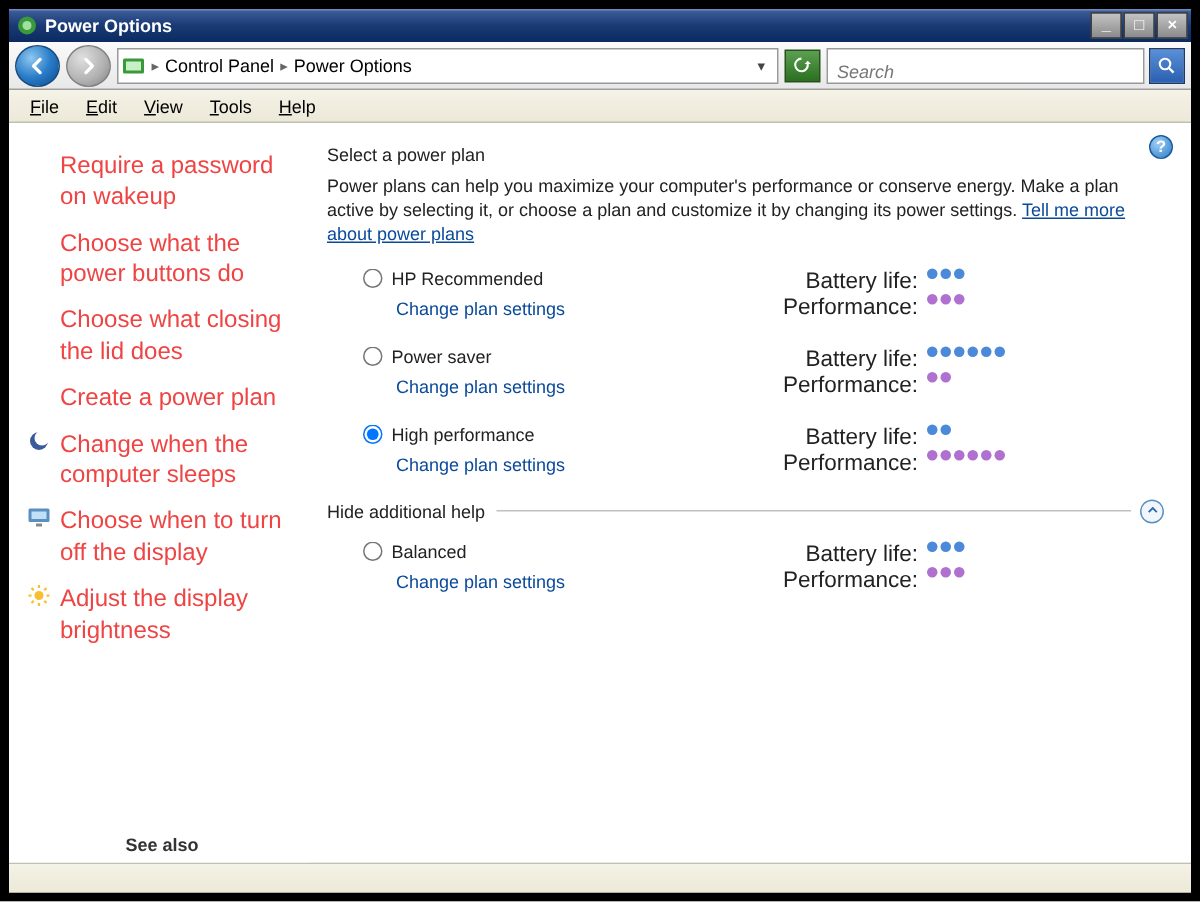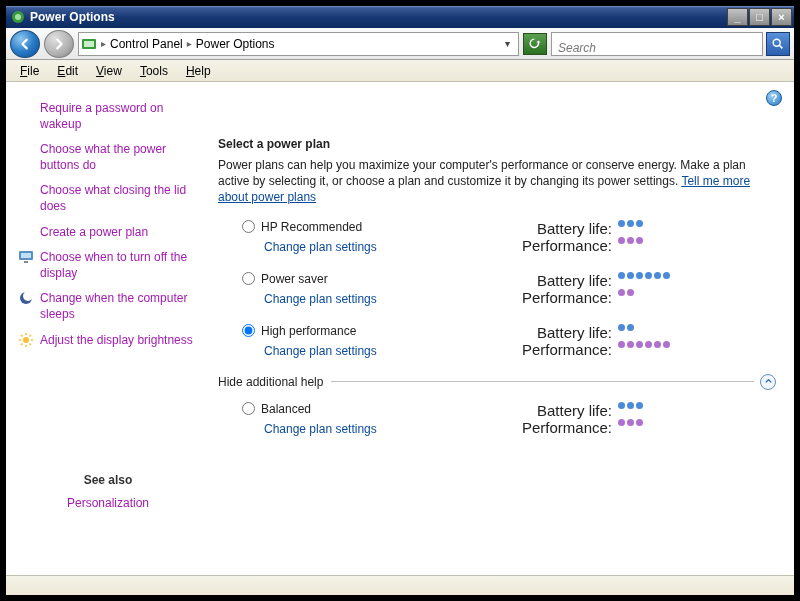--- a/index.html
+++ b/index.html
@@ -117,23 +117,23 @@
   position: relative;
   overflow: hidden;
 }
 .sidebar {
   width: 200px;
   padding: 14px 8px 8px 12px;
   background: #fff;
 }
 .sidebar a {
   display: block;
-  color: #a21caf;
+  color: #ef4444;
   text-decoration: none;
-  font-size: 12px;
+  font-size: 16px;
   padding: 5px 0 5px 22px;
   line-height: 1.3;
   position: relative;
 }
 .sidebar a .sicn {
   position: absolute; left: 0; top: 4px;
   width: 16px; height: 16px;
   display:inline-flex; align-items:center; justify-content:center;
 }
 .sidebar .seealso { margin-top: 120px; text-align: center; }
@@ -147,21 +147,21 @@
   color: #222;
 }
 .help-icon {
   position: absolute; right: 12px; top: 8px;
   width: 16px; height: 16px; border-radius: 50%;
   background: radial-gradient(circle at 35% 30%, #a0d0f8, #2a7cc8);
   color:#fff; font-weight:bold; font-size:11px;
   display:inline-flex; align-items:center; justify-content:center;
   border:1px solid #1a5a9a;
 }
-.main h3 { font-size: 12px; font-weight: bold; margin-bottom: 6px; margin-top: 41px; }
+.main h3 { font-size: 12px; font-weight: normal; margin-bottom: 6px; }
 .main p { font-size: 12px; line-height: 1.35; margin-bottom: 12px; }
 .main p a { color:#0a4a9a; text-decoration: underline; }
 .fieldset-label {
   display: flex; align-items: center;
   font-size: 12px; color: #222;
   margin: 6px 0 10px 0;
 }
 .fieldset-label .line { flex:1; height:1px; background:#c0c0c0; margin-left: 8px; }
 .fieldset-label .expbtn {
   width:16px;height:16px;border-radius:50%;
@@ -271,35 +271,35 @@
   <div class="content">
 
     <div class="sidebar">
       <a href="#"><span>Require a password on wakeup</span></a>
       <a href="#"><span>Choose what the power buttons do</span></a>
       <a href="#"><span>Choose what closing the lid does</span></a>
       <a href="#"><span>Create a power plan</span></a>
       <a href="#">
         <span class="sicn">
             <svg viewBox="0 0 16 16">
+              <circle cx="8" cy="8" r="6" fill="#3a5a9a"></circle>
+              <circle cx="10" cy="6" r="5" fill="#fff"></circle>
+            </svg>
+          </span>
+        <span>Change when the computer sleeps</span>
+      </a>
+      <a href="#">
+        <span class="sicn">
+            <svg viewBox="0 0 16 16">
               <rect x="1" y="2" width="14" height="9" rx="1" fill="#5a90c0"></rect>
               <rect x="3" y="4" width="10" height="5" fill="#c0e0f8"></rect>
               <rect x="6" y="12" width="4" height="2" fill="#888"></rect>
             </svg>
           </span>
         <span>Choose when to turn off the display</span>
-      </a>
-      <a href="#">
-        <span class="sicn">
-            <svg viewBox="0 0 16 16">
-              <circle cx="8" cy="8" r="6" fill="#3a5a9a"></circle>
-              <circle cx="10" cy="6" r="5" fill="#fff"></circle>
-            </svg>
-          </span>
-        <span>Change when the computer sleeps</span>
       </a>
       <a href="#">
         <span class="sicn">
             <svg viewBox="0 0 16 16">
               <circle cx="8" cy="8" r="3" fill="#f8c030"></circle>
               <g stroke="#f8c030" stroke-width="1.5">
                 <line x1="8" y1="1" x2="8" y2="3"></line>
                 <line x1="8" y1="13" x2="8" y2="15"></line>
                 <line x1="1" y1="8" x2="3" y2="8"></line>
                 <line x1="13" y1="8" x2="15" y2="8"></line>

